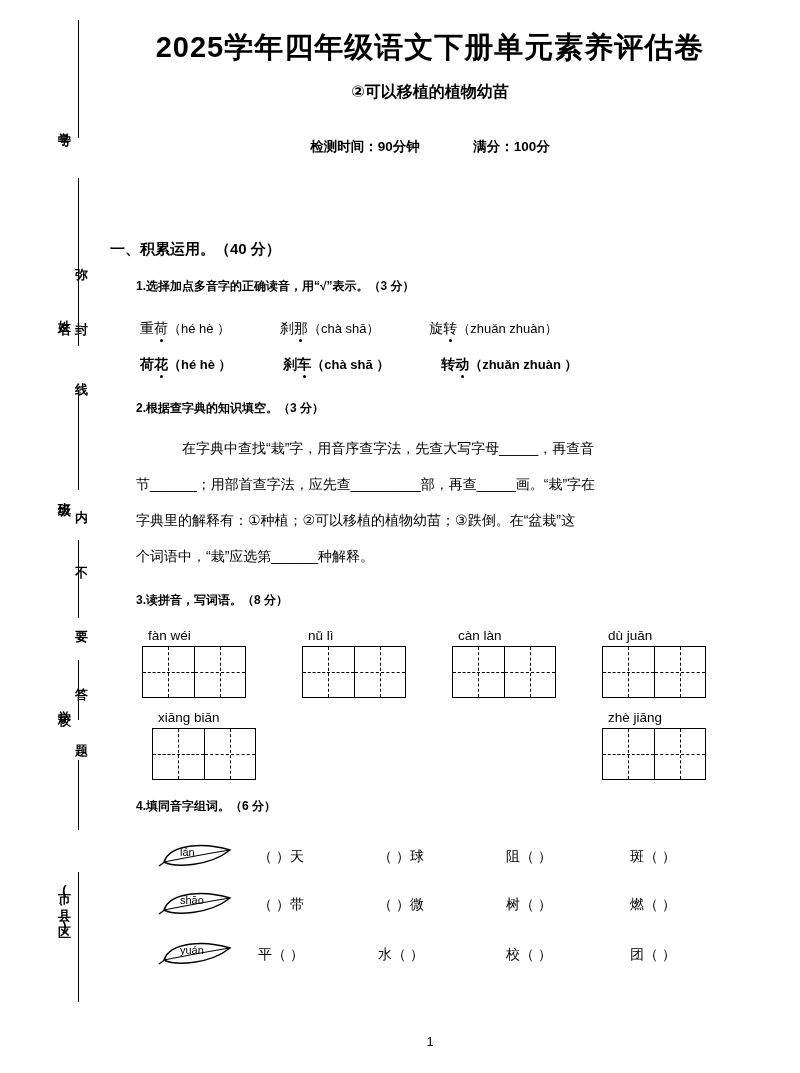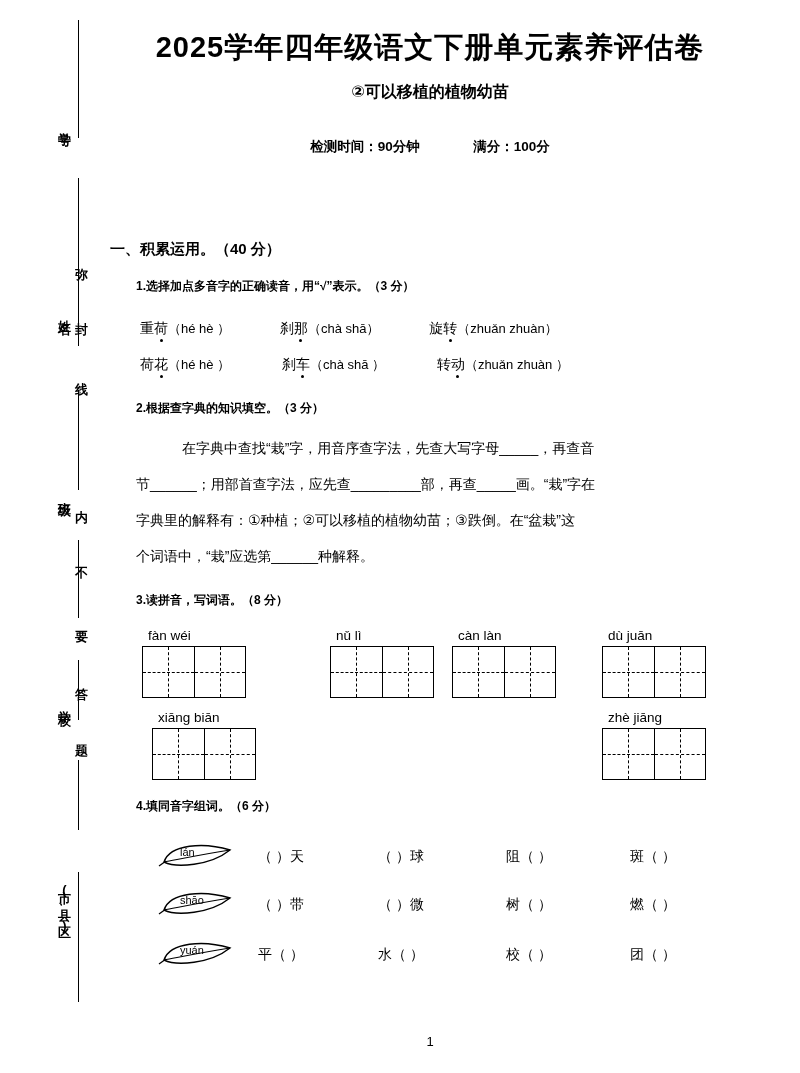--- a/index.html
+++ b/index.html
@@ -255,21 +255,21 @@
   <div class="q-title" style="left:26px; top:278px;">1.选择加点多音字的正确读音，用“√”表示。（3 分）</div>
 
   <div class="body-line" style="left:30px; top:320px;">
     <span><span>重</span><span class="dotchar">荷</span><span class="pinyin">（hé   hè ）</span></span>
     <span style="display:inline-block;width:42px;"></span>
     <span><span>刹</span><span class="dotchar">那</span><span class="pinyin">（chà   shā）</span></span>
     <span style="display:inline-block;width:42px;"></span>
     <span><span>旋</span><span class="dotchar">转</span><span class="pinyin">（zhuǎn   zhuàn）</span></span>
   </div>
 
-  <div class="body-line" style="left:30px; top:356px;">
+  <div class="body-line" style="left:30px; top:356px;font-weight:bold;">
     <span><span>荷</span><span class="dotchar">花</span><span class="pinyin">（hé    hè ）</span></span>
     <span style="display:inline-block;width:44px;"></span>
     <span><span>刹</span><span class="dotchar">车</span><span class="pinyin">（chà  shā ）</span></span>
     <span style="display:inline-block;width:44px;"></span>
     <span><span>转</span><span class="dotchar">动</span><span class="pinyin">（zhuǎn   zhuàn ）</span></span>
   </div>
 
   <div class="q-title" style="left:26px; top:400px;">2.根据查字典的知识填空。（3 分）</div>
   <div class="body-line" style="left:72px; top:440px;">在字典中查找“栽”字，用音序查字法，先查大写字母_____，再查音</div>
   <div class="body-line" style="left:26px; top:476px;">节______；用部首查字法，应先查_________部，再查_____画。“栽”字在</div>
@@ -278,21 +278,21 @@
 
   <div class="q-title" style="left:26px; top:592px;">3.读拼音，写词语。（8 分）</div>
 
   <div class="tzg-group" style="left:32px; top:628px;">
     <div class="tzg-pinyin">fàn  wéi</div>
     <div class="tzg">
         <div class="cell"></div>
         <div class="cell"></div>
       </div>
   </div>
-  <div class="tzg-group" style="left:192px; top:628px;margin-left:28px;">
+  <div class="tzg-group" style="left:192px; top:628px;">
     <div class="tzg-pinyin">nǔ    lì</div>
     <div class="tzg">
         <div class="cell"></div>
         <div class="cell"></div>
       </div>
   </div>
   <div class="tzg-group" style="left:342px; top:628px;">
     <div class="tzg-pinyin">càn  làn</div>
     <div class="tzg">
         <div class="cell"></div>

